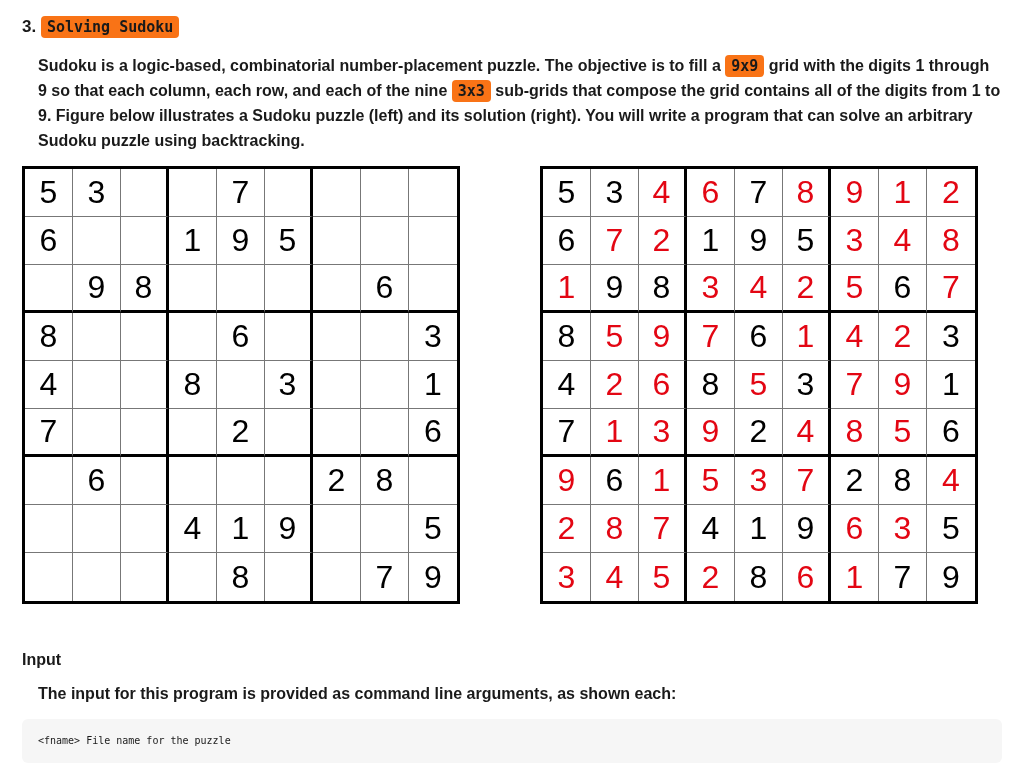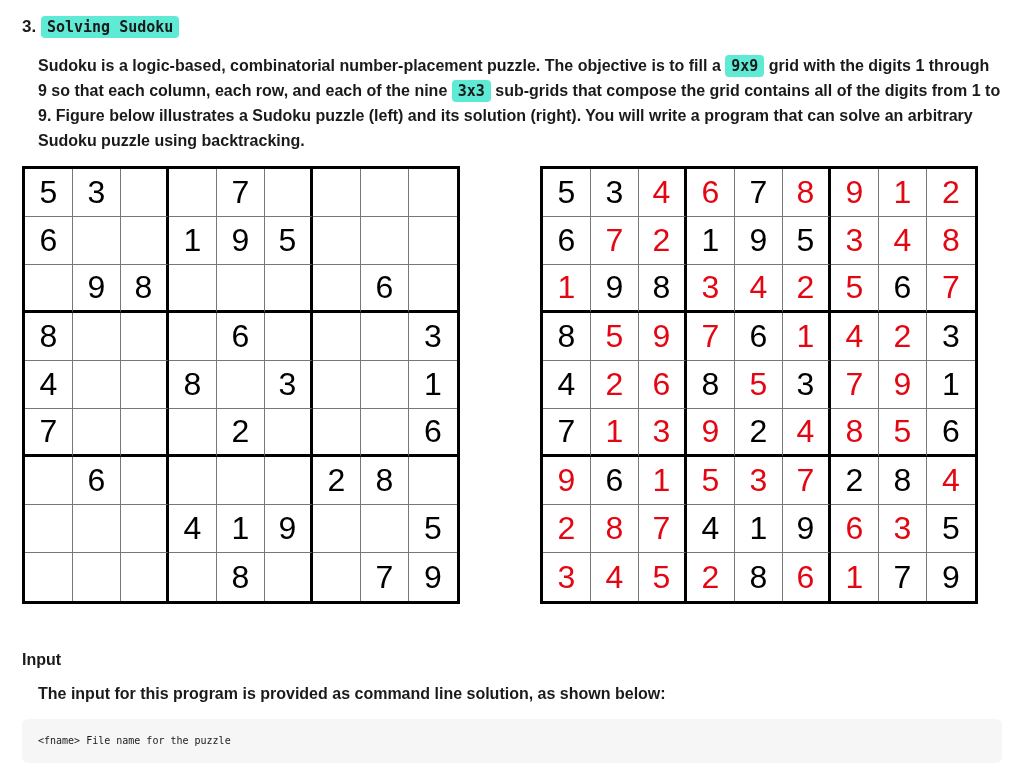--- a/index.html
+++ b/index.html
@@ -12,21 +12,21 @@
     width:1024px;
     box-sizing:border-box;
   }
   .heading{
     font-weight:700;
     font-size:17px;
     margin:0 0 14px 0;
   }
   code.inline{
     font-family:ui-monospace,SFMono-Regular,Menlo,Consolas,monospace;
-    background:#5eead4;
+    background:#f97316;
     padding:2px 6px;
     border-radius:4px;
     font-size:15px;
   }
   .heading code.inline{font-weight:700;}
   p.body{
     margin:0 0 12px 16px;
     max-width:980px;
     font-weight:bold;
   }
@@ -249,14 +249,14 @@
       <div class="cell row3 row9 solved">2</div>
       <div class="cell row3 row9 given">8</div>
       <div class="cell col3 row3 row9 solved">6</div>
       <div class="cell row3 row9 solved">1</div>
       <div class="cell row3 row9 given">7</div>
       <div class="cell col3 col9 row3 row9 given">9</div>
     </div>
 </div>
 
 <p class="subhead">Input</p>
-<p class="body">The input for this program is provided as command line solution, as shown below:</p>
+<p class="body">The input for this program is provided as command line arguments, as shown each:</p>
 <pre class="codeblock">&lt;fname&gt; File name for the puzzle</pre>
 
 </body></html>

